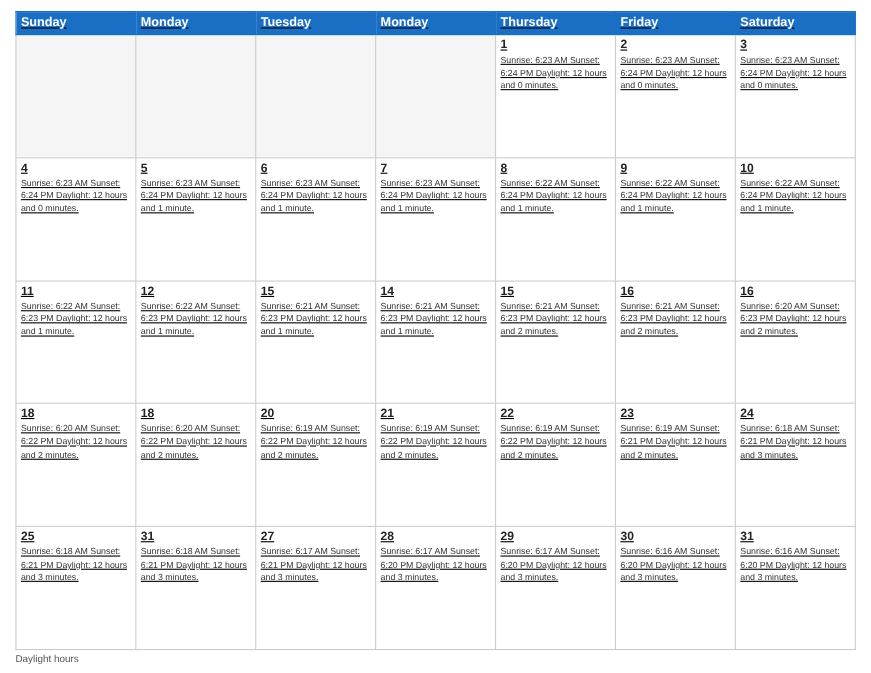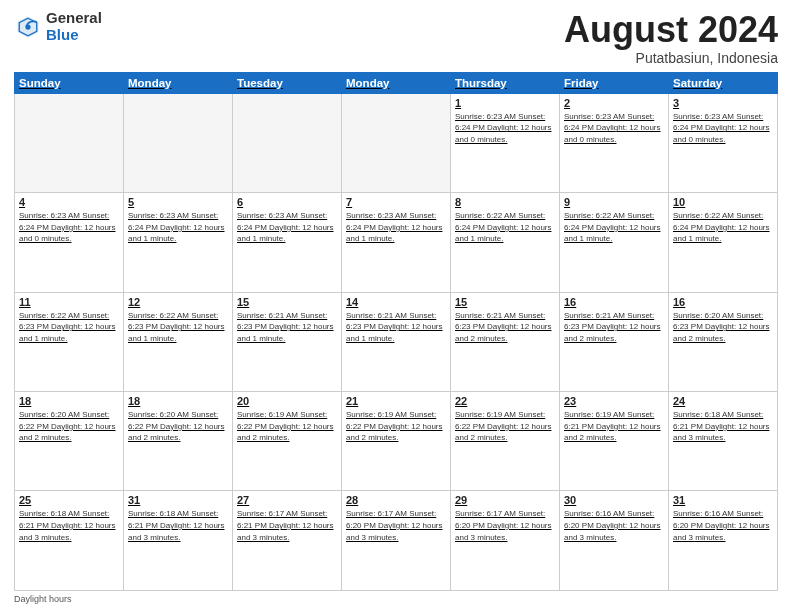--- a/index.html
+++ b/index.html
@@ -97,38 +97,20 @@
       font-size: 9px;
       color: #555;
       margin-top: 3px;
       text-align: left;
     }
   </style>
 </head>
 <body>
 
 <div class="page">
-  <div class="header">
-    <div class="logo">
-      <svg class="logo-icon" viewBox="0 0 32 32" xmlns="http://www.w3.org/2000/svg">
-        <polygon points="16,4 28,10 28,22 16,28 4,22 4,10" fill="#1a6fc4" opacity="0.15"></polygon>
-        <polygon points="16,6 26,11 26,21 16,26 6,21 6,11" fill="none" stroke="#1a6fc4" stroke-width="1.5"></polygon>
-        <path d="M14 16 Q16 8 26 10" stroke="#1a6fc4" stroke-width="2" fill="none"></path>
-        <circle cx="16" cy="16" r="3" fill="#1a6fc4"></circle>
-      </svg>
-      <div class="logo-text">
-        <span class="logo-general">General</span><br>
-        <span class="logo-blue">Blue</span>
-      </div>
-    </div>
-    <div class="title-block">
-      <div class="title-month">August 2024</div>
-      <div class="title-location">Putatbasiun, Indonesia</div>
-    </div>
-  </div>
 
   <table class="calendar">
     <thead>
       <tr>
         <th>Sunday</th>
         <th>Monday</th>
         <th>Tuesday</th>
         <th>Monday</th>
         <th>Thursday</th>
         <th>Friday</th>

